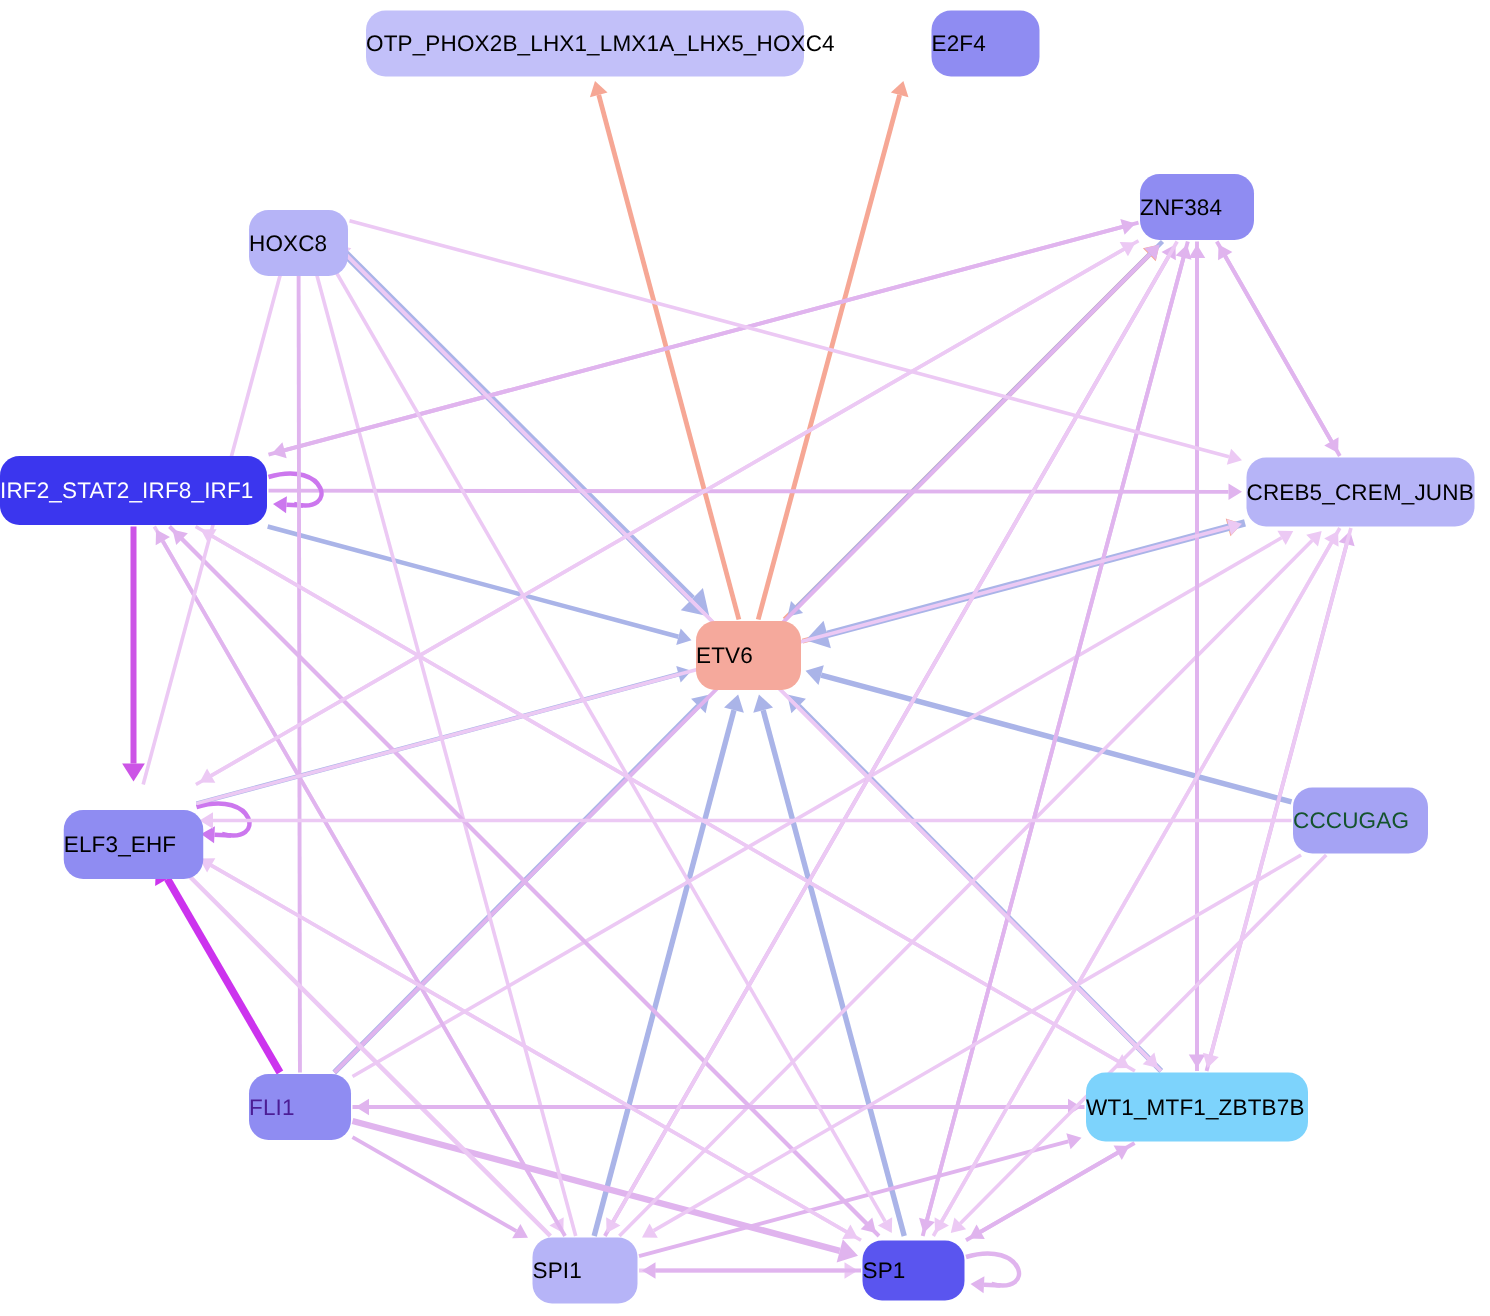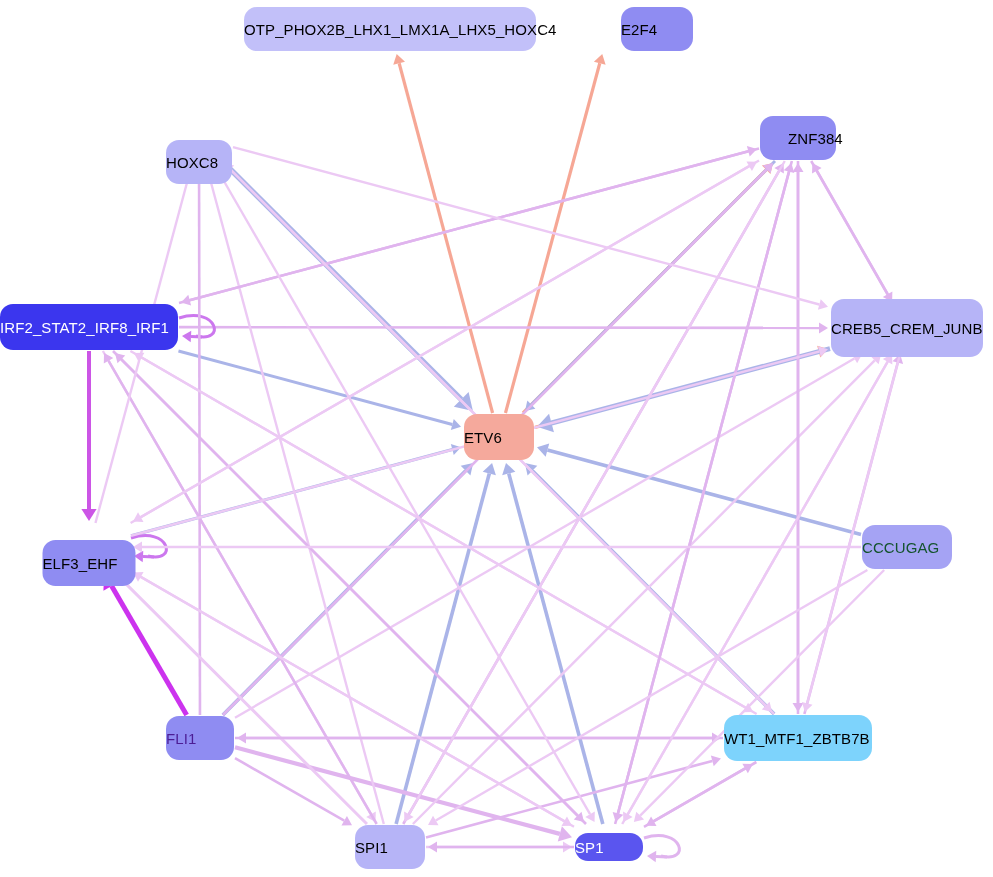--- a/index.html
+++ b/index.html
@@ -332,44 +332,44 @@
   <div id="node-layer">
       <div class="node" style="left: 390px; top: 29px; width: 292px; height: 44px; background: rgb(194, 192, 249); color: rgb(0, 0, 0);">
         <span class="node-label">OTP_PHOX2B_LHX1_LMX1A_LHX5_HOXC4</span>
       </div>
       <div class="node" style="left: 609px; top: 29px; width: 72px; height: 44px; background: rgb(143, 140, 242); color: rgb(0, 0, 0); margin-left: 48px;">
         <span class="node-label">E2F4</span>
       </div>
       <div class="node" style="left: 199px; top: 138px; width: 66px; height: 44px; background: rgb(182, 180, 247); color: rgb(0, 0, 0); margin-top: 24px;">
         <span class="node-label">HOXC8</span>
       </div>
-      <div class="node" style="left: 798px; top: 138px; width: 76px; height: 44px; background: rgb(143, 140, 242); color: rgb(0, 0, 0); padding-left: 28px;">
+      <div class="node" style="left: 798px; top: 138px; width: 76px; height: 44px; background: rgb(143, 140, 242); color: rgb(0, 0, 0);">
         <span class="node-label">ZNF384</span>
       </div>
       <div class="node" style="left: 89px; top: 327px; width: 178px; height: 46px; background: rgb(59, 54, 238); color: rgb(255, 255, 255);">
         <span class="node-label">IRF2_STAT2_IRF8_IRF1</span>
       </div>
-      <div class="node" style="left: 907px; top: 328px; width: 152px; height: 58px; background: rgb(182, 180, 247); color: rgb(0, 0, 0);">
+      <div class="node" style="left: 907px; top: 328px; width: 152px; height: 46px; background: rgb(182, 180, 247); color: rgb(0, 0, 0);">
         <span class="node-label">CREB5_CREM_JUNB</span>
       </div>
       <div class="node" style="left: 499px; top: 437px; width: 70px; height: 46px; background: rgb(245, 169, 156); color: rgb(0, 0, 0);">
         <span class="node-label">ETV6</span>
       </div>
       <div class="node" style="left: 89px; top: 547px; width: 93px; height: 46px; background: rgb(143, 140, 242); color: rgb(0, 0, 0); margin-top: 16px;">
         <span class="node-label">ELF3_EHF</span>
       </div>
       <div class="node" style="left: 907px; top: 547px; width: 90px; height: 44px; background: rgb(165, 163, 244); color: #14532d;">
         <span class="node-label">CCCUGAG</span>
       </div>
       <div class="node" style="left: 200px; top: 738px; width: 68px; height: 44px; background: rgb(143, 140, 242); color: #4c1d95;">
         <span class="node-label">FLI1</span>
       </div>
       <div class="node" style="left: 798px; top: 738px; width: 148px; height: 46px; background: #7dd3fc; color: rgb(0, 0, 0);">
         <span class="node-label">WT1_MTF1_ZBTB7B</span>
       </div>
       <div class="node" style="left: 390px; top: 847px; width: 70px; height: 44px; background: rgb(182, 180, 247); color: rgb(0, 0, 0);">
         <span class="node-label">SPI1</span>
       </div>
-      <div class="node" style="left: 609px; top: 847px; width: 68px; height: 28px; background: rgb(90, 85, 239); color: #ffffff;">
+      <div class="node" style="left: 609px; top: 847px; width: 68px; height: 40px; background: rgb(90, 85, 239); color: #000000;">
         <span class="node-label">SP1</span>
       </div>
     </div>
 </div>
 
 </body></html>

